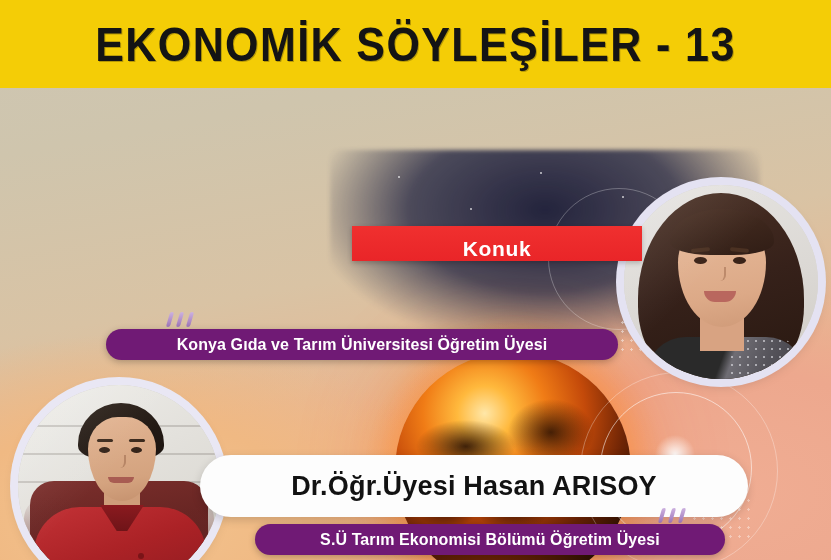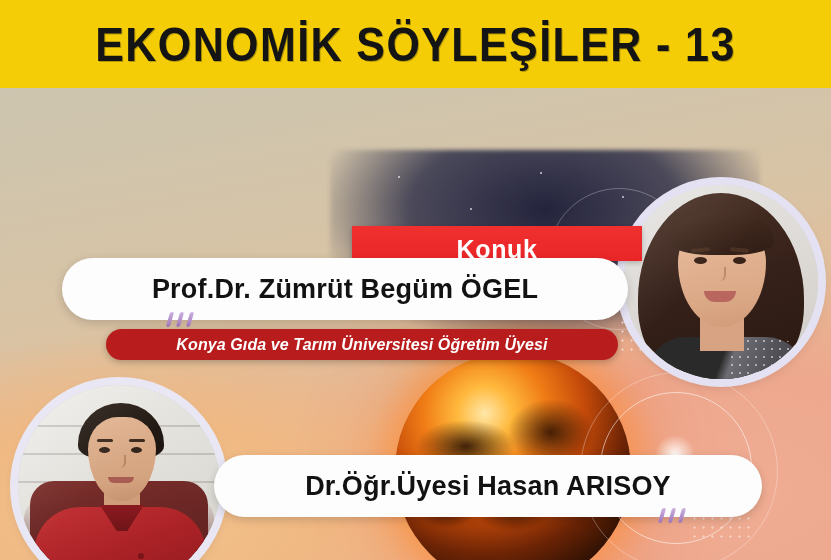--- a/index.html
+++ b/index.html
@@ -112,45 +112,44 @@
   }
 
   
   .red-label{
     position:absolute;height:35px;
     background:linear-gradient(180deg,#f0302f 0%, #e92528 100%);
     display:flex;align-items:center;justify-content:center;
     box-shadow:0 2px 5px rgba(0,0,0,.22);
   }
   .red-label .t{
-    color:#fff;font-size:25px;font-weight:bold;letter-spacing:.6px;white-space:nowrap;margin-top:11px;
+    color:#fff;font-size:21px;font-weight:bold;letter-spacing:.6px;white-space:nowrap;margin-top:11px;
   }
   .label-konuk{left:352px;top:226px;width:290px;}
   .label-moderator{left:233px;top:424px;width:300px;}
 
   .name-card{
     position:absolute;height:62px;
     background:#fdfdfd;
     border-radius:31px;
     display:flex;align-items:center;justify-content:center;
     box-shadow:0 3px 10px rgba(0,0,0,.16);
   }
   .name-card .t{
     color:#121212;font-size:27px;font-weight:bold;letter-spacing:.2px;white-space:nowrap;
   }
   .card-konuk{left:62px;top:258px;width:566px;}
-  .card-moderator{left:214px;top:455px;width:548px;}
+  .card-moderator{left:200px;top:455px;width:548px;}
 
   .sub-pill{
     position:absolute;height:31px;
-    background:#b91c1c;
+    background:#701a75;
     border-radius:16px;
     display:flex;align-items:center;justify-content:center;
     box-shadow:0 2px 7px rgba(0,0,0,.25);
-    font-style:italic;
   }
   .sub-pill .t{
     color:#ffffff;font-size:16px;font-weight:bold;letter-spacing:.1px;white-space:nowrap;
   }
   .pill-konuk{left:106px;top:329px;width:512px;}
   .pill-moderator{left:255px;top:524px;width:470px;}
 
   
   .ticks{position:absolute;display:flex;gap:6px;}
   .ticks span{
@@ -306,23 +305,20 @@
     <div class="w-eye r"></div>
     <div class="w-nose"></div>
     <div class="w-mouth"></div>
     <div class="sheen"></div>
   </div>
 
   <div class="red-label label-konuk">
     <div class="t">Konuk</div>
   </div>
 
-  <div class="name-card card-konuk">
-    <div class="t">Prof.Dr. Zümrüt Begüm ÖGEL</div>
-  </div>
 
   <div class="ticks t-konuk">
     <span></span>
     <span></span>
     <span></span>
   </div>
 
   <div class="sub-pill pill-konuk">
     <div class="t">Konya Gıda ve Tarım Üniversitesi Öğretim Üyesi</div>
   </div>
@@ -354,14 +350,17 @@
   <div class="name-card card-moderator">
     <div class="t">Dr.Öğr.Üyesi Hasan ARISOY</div>
   </div>
 
   <div class="ticks t-mod">
     <span></span>
     <span></span>
     <span></span>
   </div>
 
+  <div class="sub-pill pill-moderator">
+    <div class="t">S.Ü Tarım Ekonomisi Bölümü Öğretim Üyesi</div>
+  </div>
 
 </div>
 
 </body></html>

